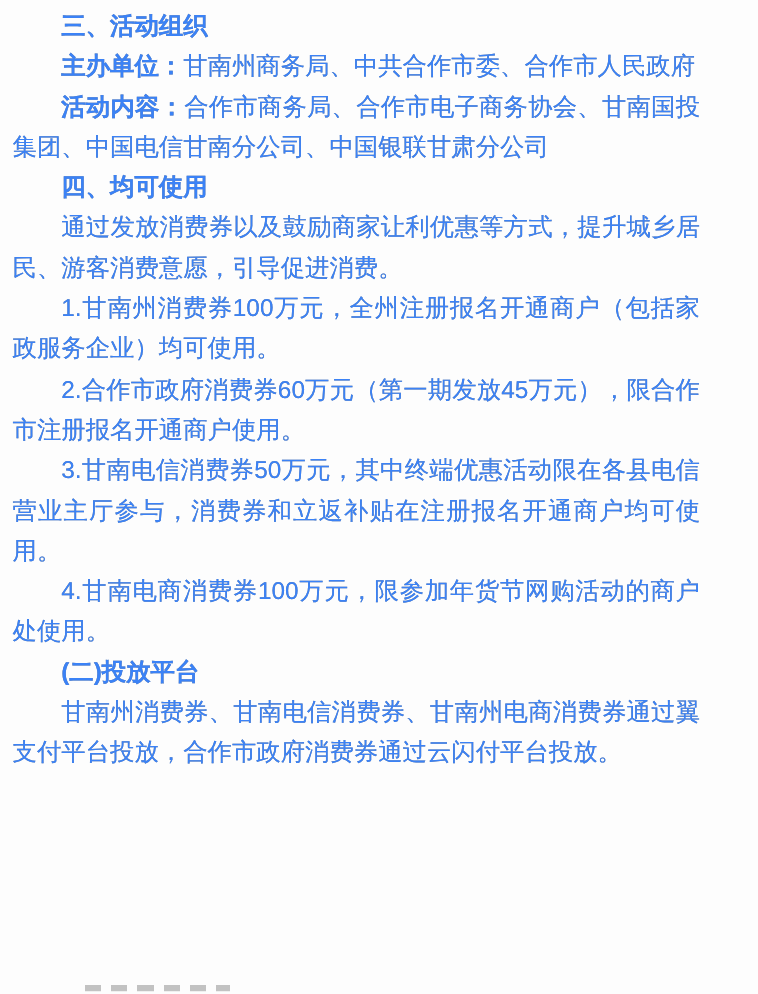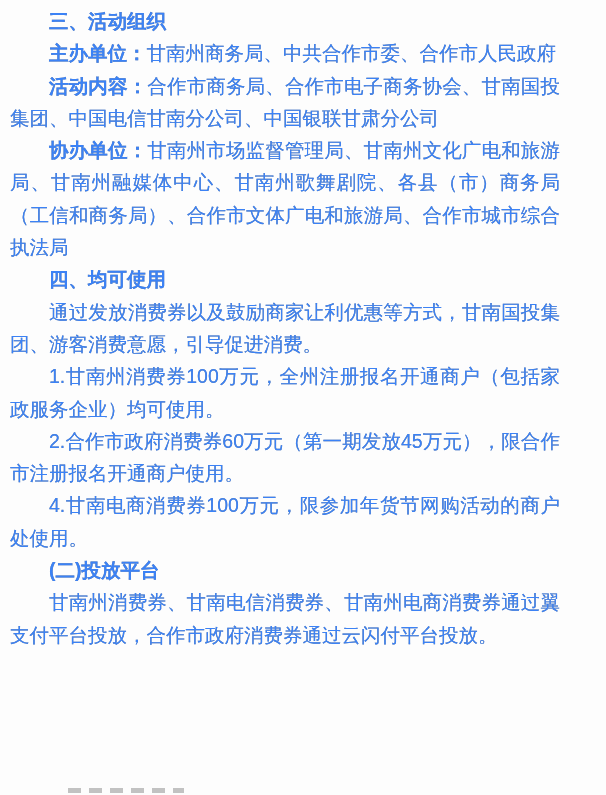--- a/index.html
+++ b/index.html
@@ -44,31 +44,31 @@
 <body>
 
 <article class="doc">
 
   <p class="hd">三、活动组织</p>
 
   <p><span class="lb">主办单位：</span><span>甘南州商务局、中共合作市委、合作市人民政府</span></p>
 
   <p><span class="lb">活动内容：</span><span>合作市商务局、合作市电子商务协会、甘南国投集团、中国电信甘南分公司、中国银联甘肃分公司</span></p>
 
-  <p><span class="lb">协办单位：</span><span>甘南州市场监督管理局、甘南州文化广电和旅游局、甘南州融媒体中心、甘南州歌舞剧院、各县（市）商务局（工信和商务局）、合作市文体广电和旅游局、合作市城市综合执法局</span></p>
 
   <p class="hd">四、均可使用</p>
 
-  <p>通过发放消费券以及鼓励商家让利优惠等方式，甘南国投集团、游客消费意愿，引导促进消费。</p>
+  <p>通过发放消费券以及鼓励商家让利优惠等方式，提升城乡居民、游客消费意愿，引导促进消费。</p>
 
 
   <p>1.甘南州消费券100万元，全州注册报名开通商户（包括家政服务企业）均可使用。</p>
 
   <p>2.合作市政府消费券60万元（第一期发放45万元），限合作市注册报名开通商户使用。</p>
 
+  <p>3.甘南电信消费券50万元，其中终端优惠活动限在各县电信营业主厅参与，消费券和立返补贴在注册报名开通商户均可使用。</p>
 
   <p>4.甘南电商消费券100万元，限参加年货节网购活动的商户处使用。</p>
 
   <p class="hd">(二)投放平台</p>
 
   <p>甘南州消费券、甘南电信消费券、甘南州电商消费券通过翼支付平台投放，合作市政府消费券通过云闪付平台投放。</p>
 
 </article>
 
 <div class="frag"></div>

